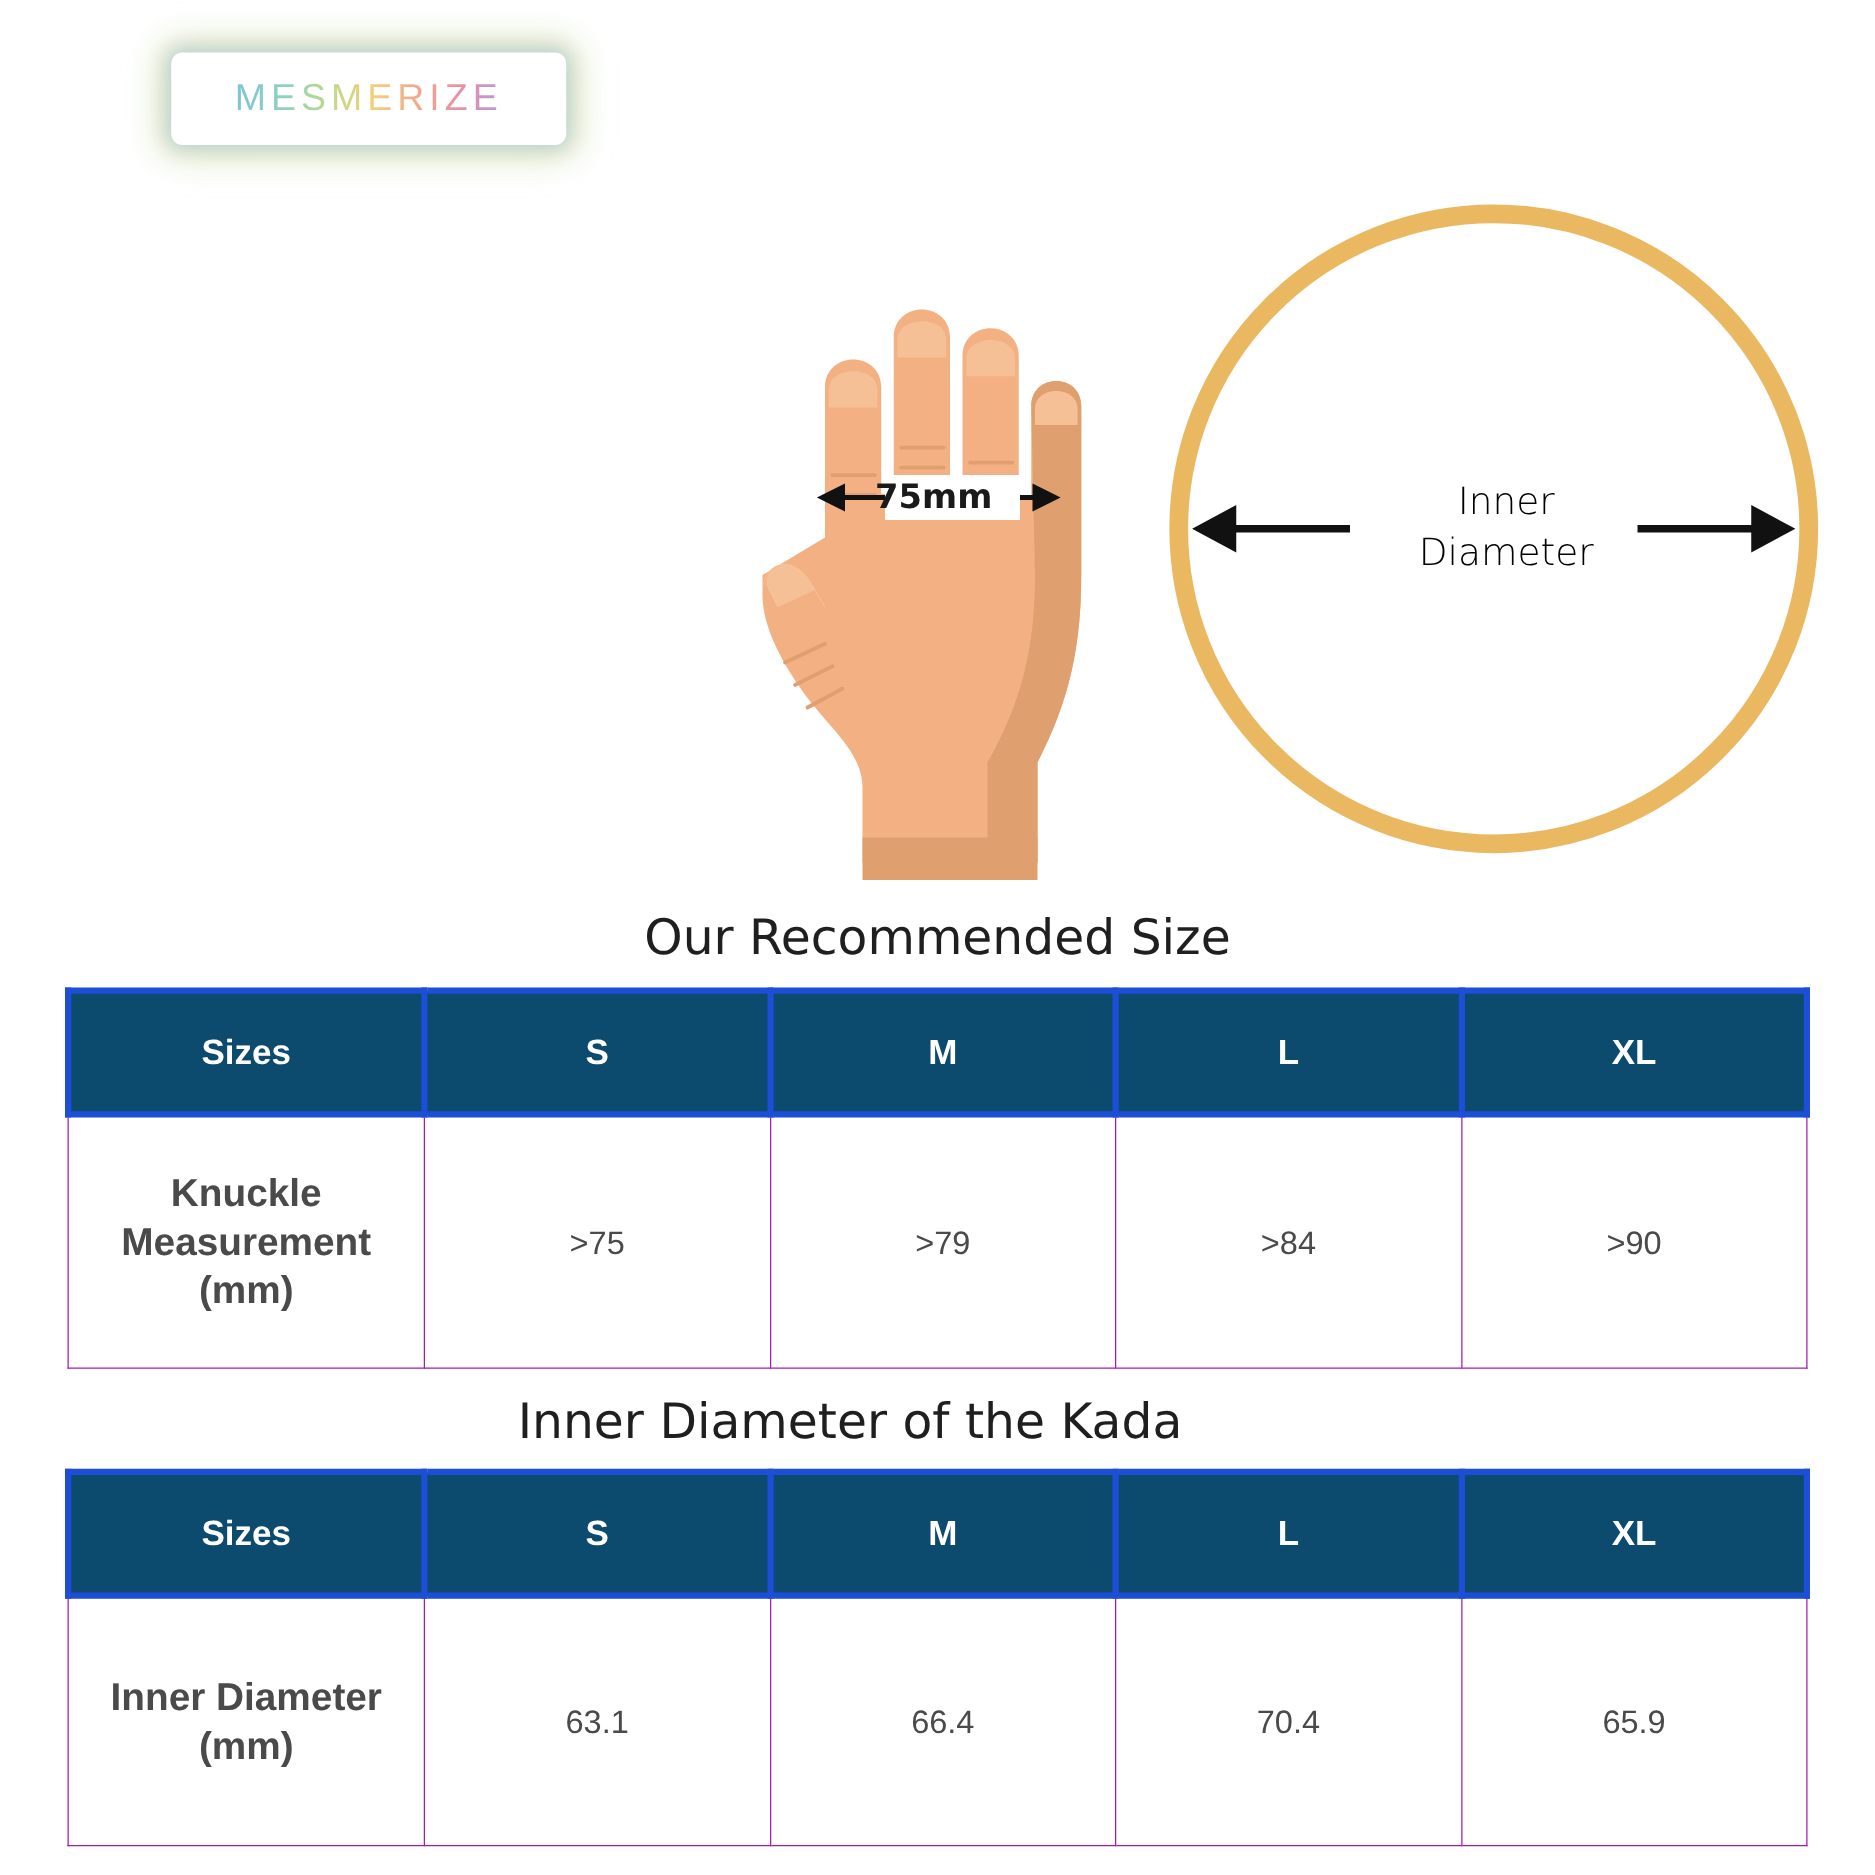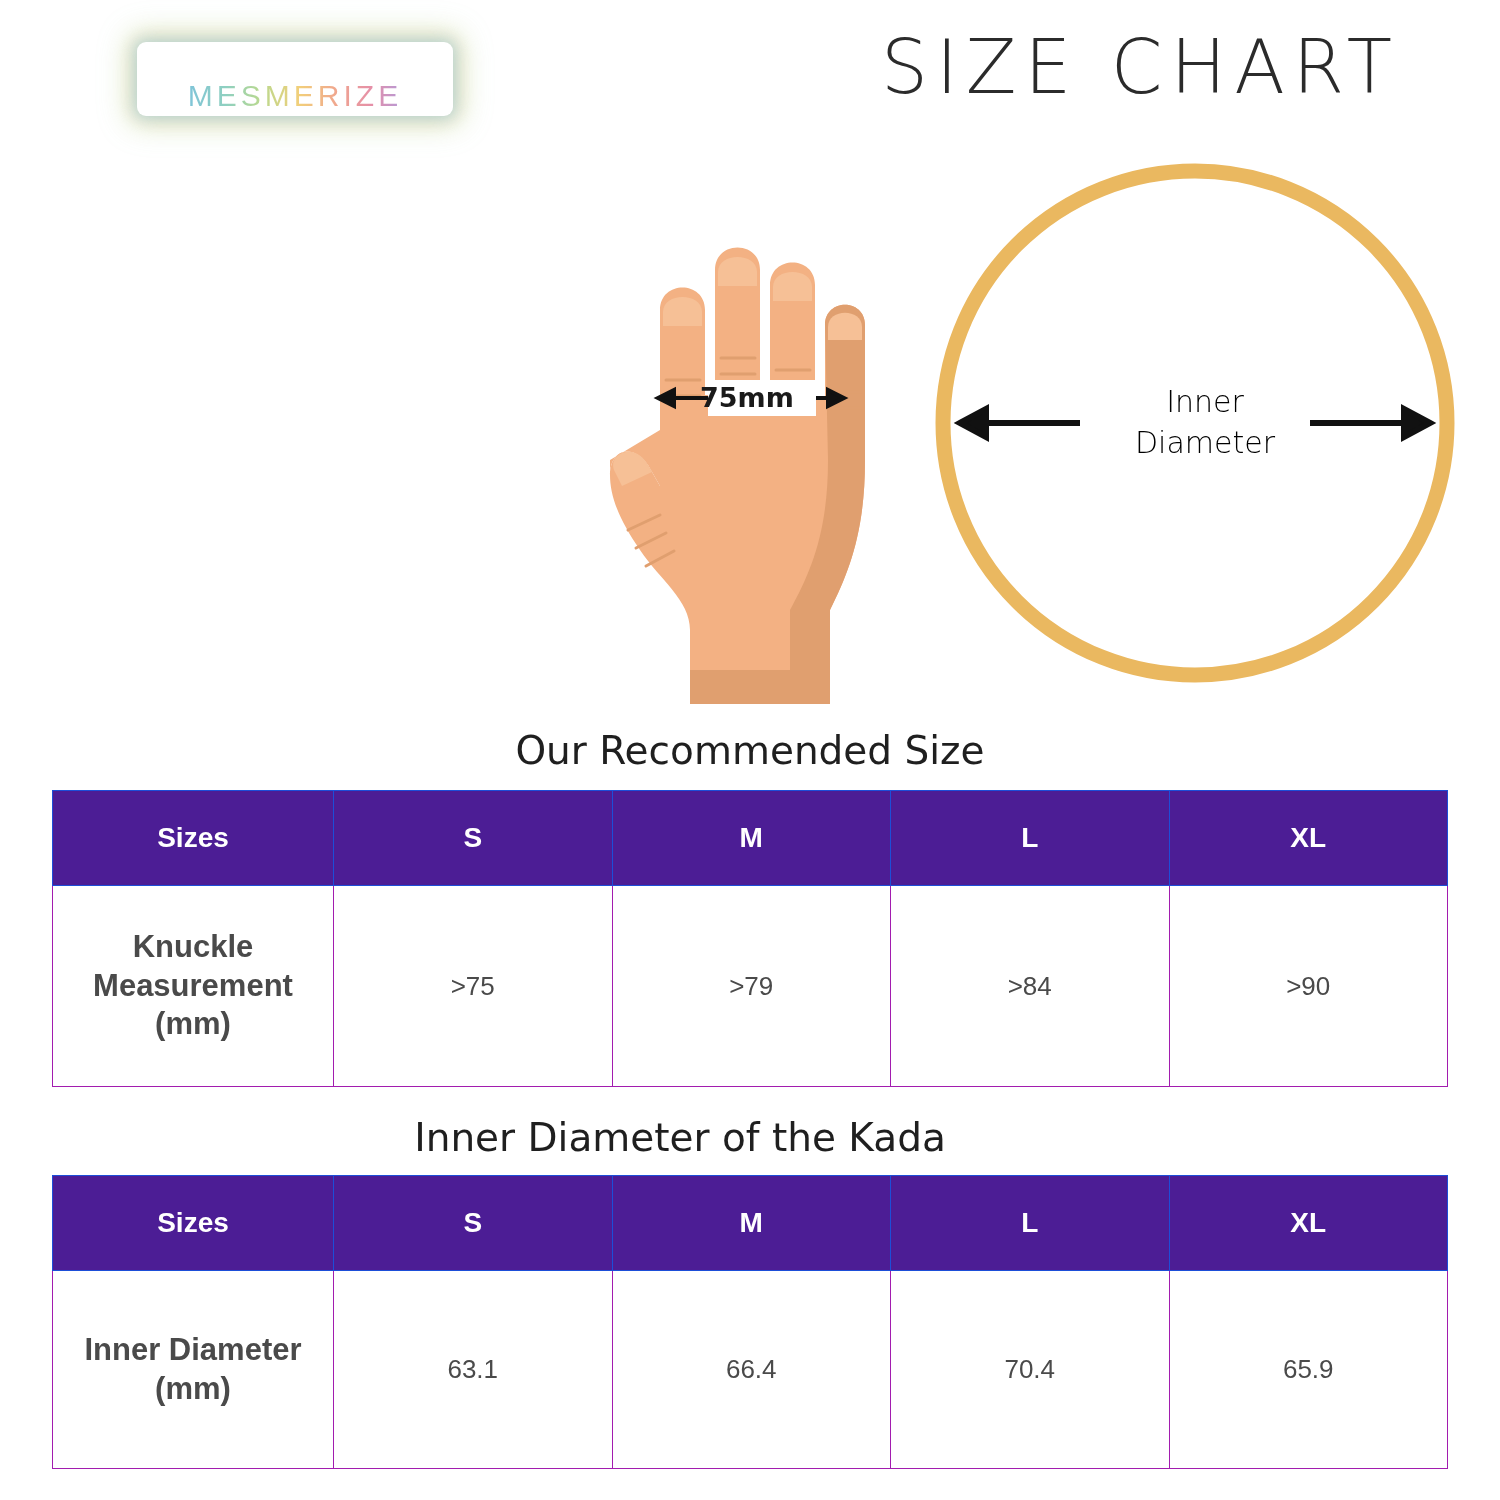--- a/index.html
+++ b/index.html
@@ -30,21 +30,21 @@
     width: 310px;
     height: 68px;
     border-radius: 6px;
     background: #ffffff;
     box-shadow:
       0 0 0 3px rgba(255,255,255,1),
       0 0 14px 6px rgba(120, 190, 230, .45),
       0 0 22px 10px rgba(245, 180, 90, .35),
       0 0 30px 14px rgba(150, 220, 160, .28);
     display: flex;
-    align-items: flex-end;
+    align-items: center;
     justify-content: center;
   }
   #brand-logo .brand-text {
     font-size: 30px;
     letter-spacing: 4px;
     font-weight: 400;
     background: linear-gradient(90deg,#7fc4d8 0%, #8fd0c0 18%, #b9d98f 34%, #f2cf7a 52%, #f0a58f 70%, #e58fa8 86%, #b59ad8 100%);
     -webkit-background-clip: text;
     background-clip: text;
     color: transparent;
@@ -144,26 +144,26 @@
   #table1 { top: 790px; }
   #table2 { top: 1175px; }
 
   table.sizetable th,
   table.sizetable td {
     border: 1px solid #a21caf;
     text-align: center;
     vertical-align: middle;
   }
   table.sizetable thead th {
-    background: #4c1d95;
+    background: #0c4a6e;
     color: #ffffff;
     font-size: 28px;
     font-weight: 700;
     height: 92px;
-    border: 1px solid #1d4ed8;
+    border: 5px solid #1d4ed8;
   }
   table.sizetable tbody td {
     color: #4a4a4a;
     font-size: 26px;
     font-weight: 400;
     height: 198px;
     background: #ffffff;
   }
   table.sizetable tbody td.rowlabel {
     font-size: 31px;
@@ -173,21 +173,20 @@
   #table2 tbody td { height: 195px; }
   .col-first { width: 278px; }
 </style>
 </head>
 <body>
 
 <div id="header">
   <div id="brand-logo">
     <span class="brand-text">MESMERIZE</span>
   </div>
-  <div id="size-chart-title">SIZE CHART</div>
 </div>
 
 <div id="howto">
 </div>
 
 <div id="hand-figure">
   <svg width="360" height="580" viewBox="0 0 360 580">
 
     <path d="M120 180 C120 150 165 150 165 180 L165 265 L175 265 L175 140
              C175 110 220 110 220 140 L220 262 L230 262 L230 155

